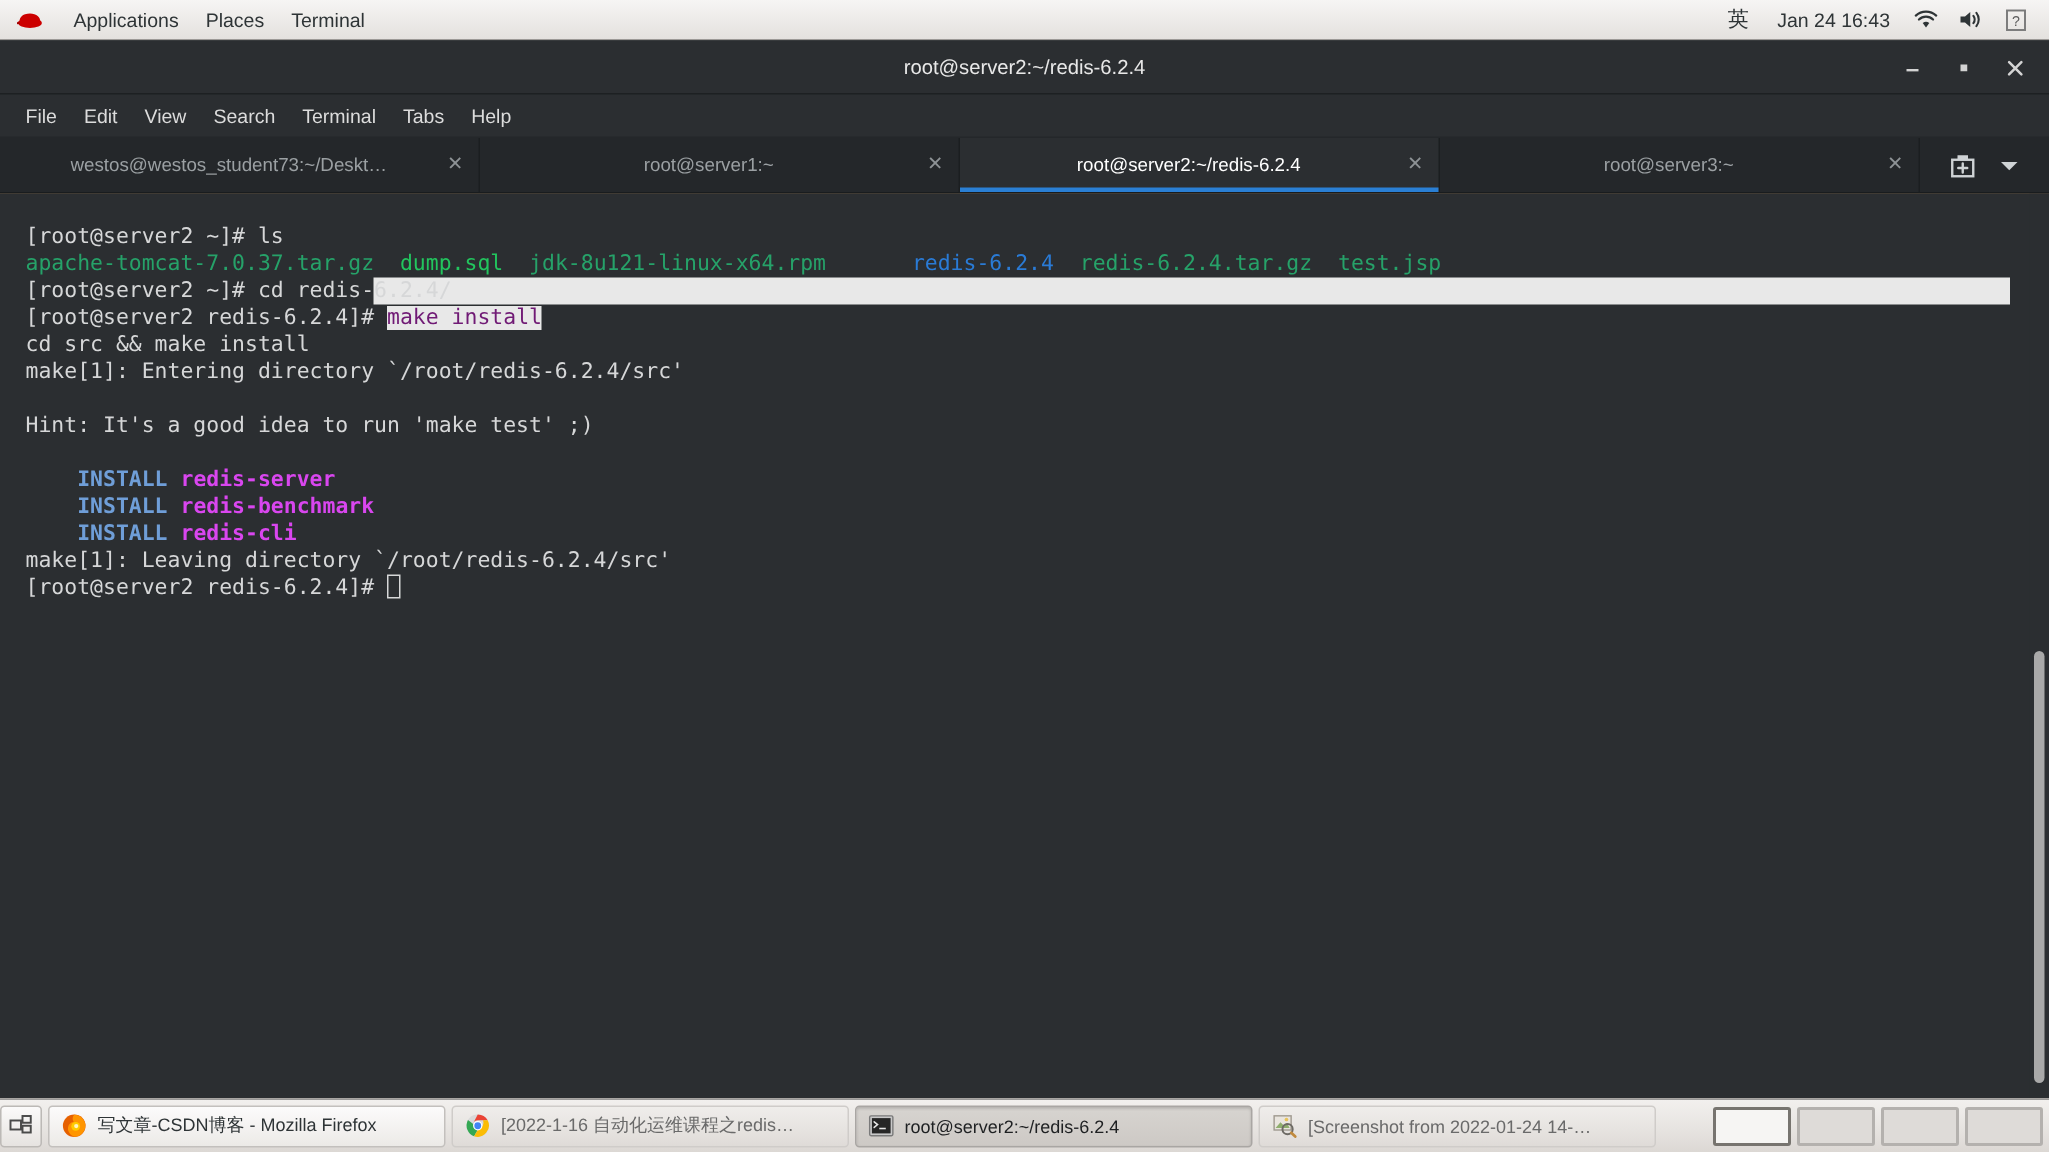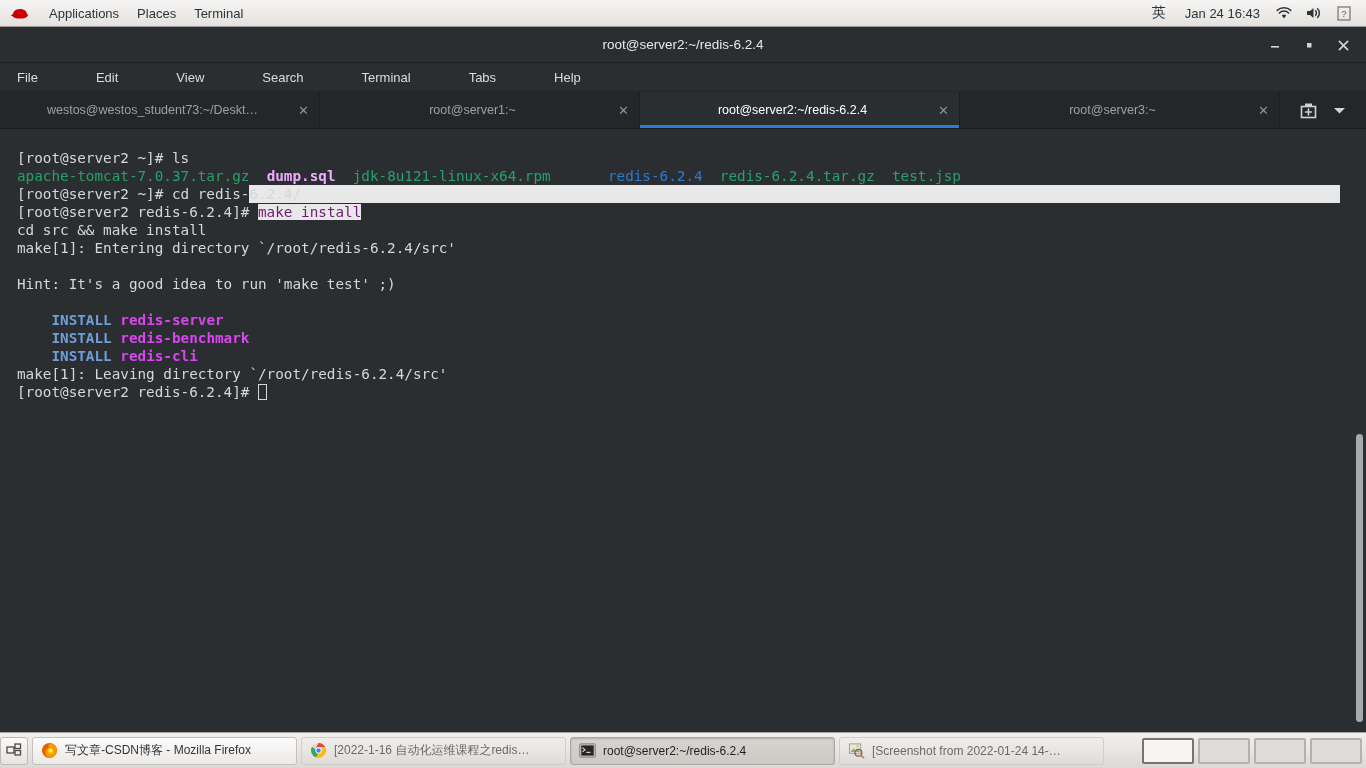--- a/index.html
+++ b/index.html
@@ -58,21 +58,20 @@
   }
   .wb-min { font-size: 15px; line-height: 6px; }
   .wb-max svg, .wb-close svg { display: block; }
 
   
   #menu-bar {
     height: 29px; background: #2b2e31;
     display: flex; align-items: center;
     padding-left: 8px;
     border-bottom: 1px solid #24272a;
-    gap: 40px;
   }
   .menu-item {
     font-size: 13px; color: #dcdcdc;
     padding: 3px 9px; cursor: default; white-space: nowrap;
   }
 
   
   #tab-bar {
     height: 37px; background: #fdba74;
     display: flex; align-items: stretch;
@@ -122,21 +121,21 @@
     font-size: 14.3px;
     line-height: 18px;
     color: #d6d7d8;
     white-space: pre;
     padding-left: 17px;
   }
   .ln { height: 18px; display: block; white-space: pre; }
   .c-green  { color: #26a269; }
   .c-blue   { color: #2a7bd6; margin-left: 40px; }
   .c-ltblue { color: #6f9ed8; font-weight: bold; }
-  .c-white  { color: #f0abfc; font-weight: bold; }
+  .c-white  { color: #22c55e; }
   .c-bold   { color: #d946ef; font-weight: bold; }
   .sel {
     background: #e8e8e8; color: #701a75;
   }
   .sel-fill {
     position: absolute; background: #e8e8e8;
   }
   .cursor-block {
     display: inline-block;
     width: 9px; height: 16px;

